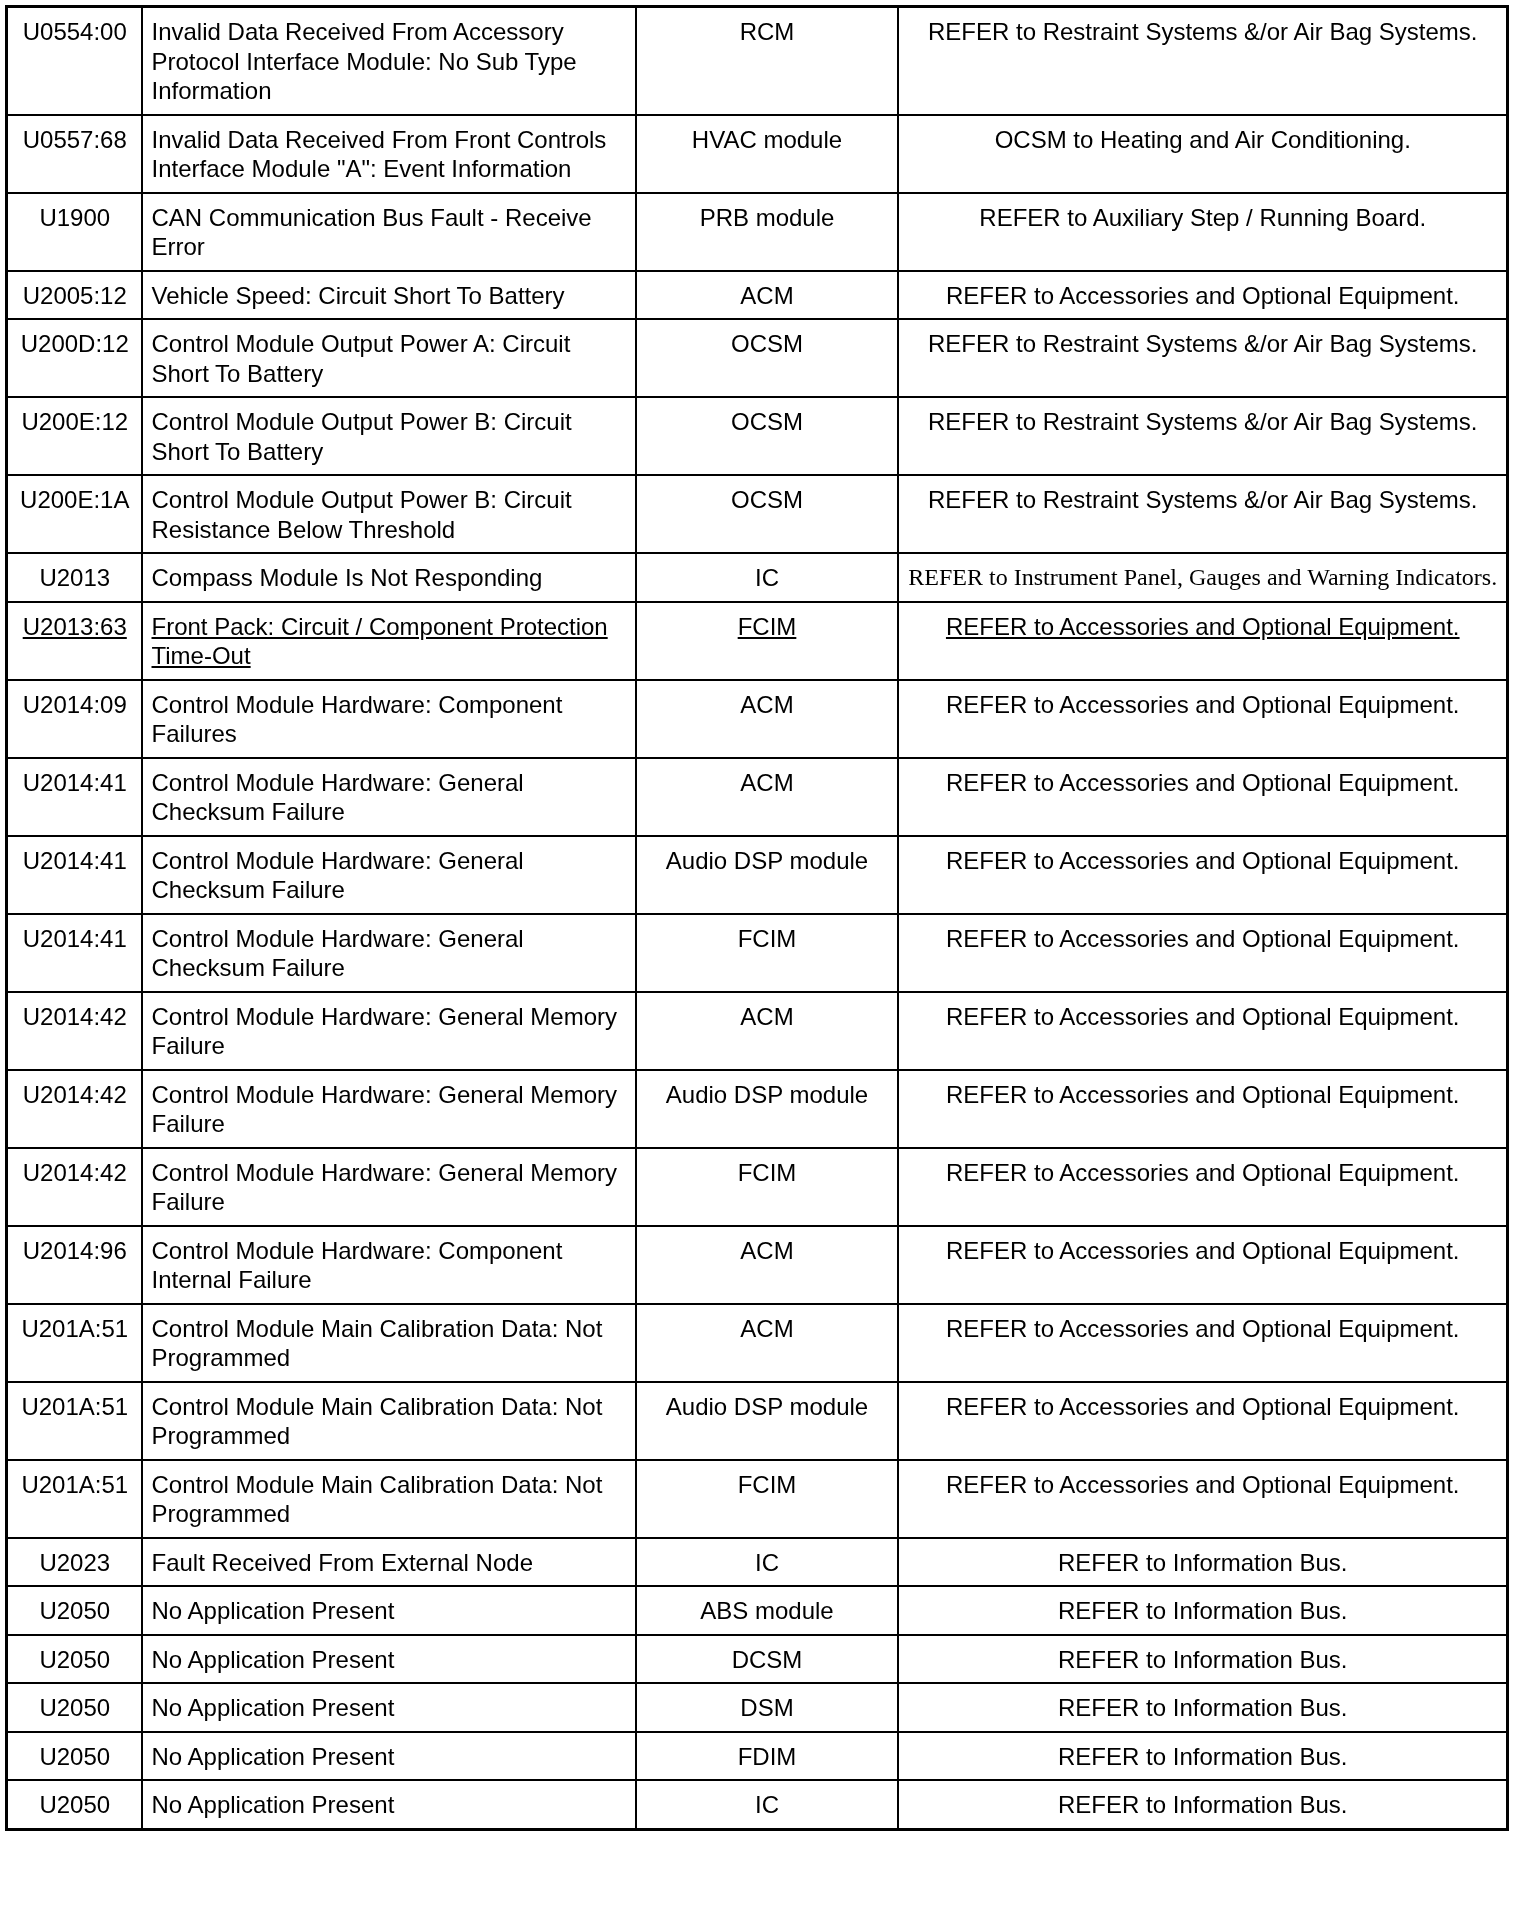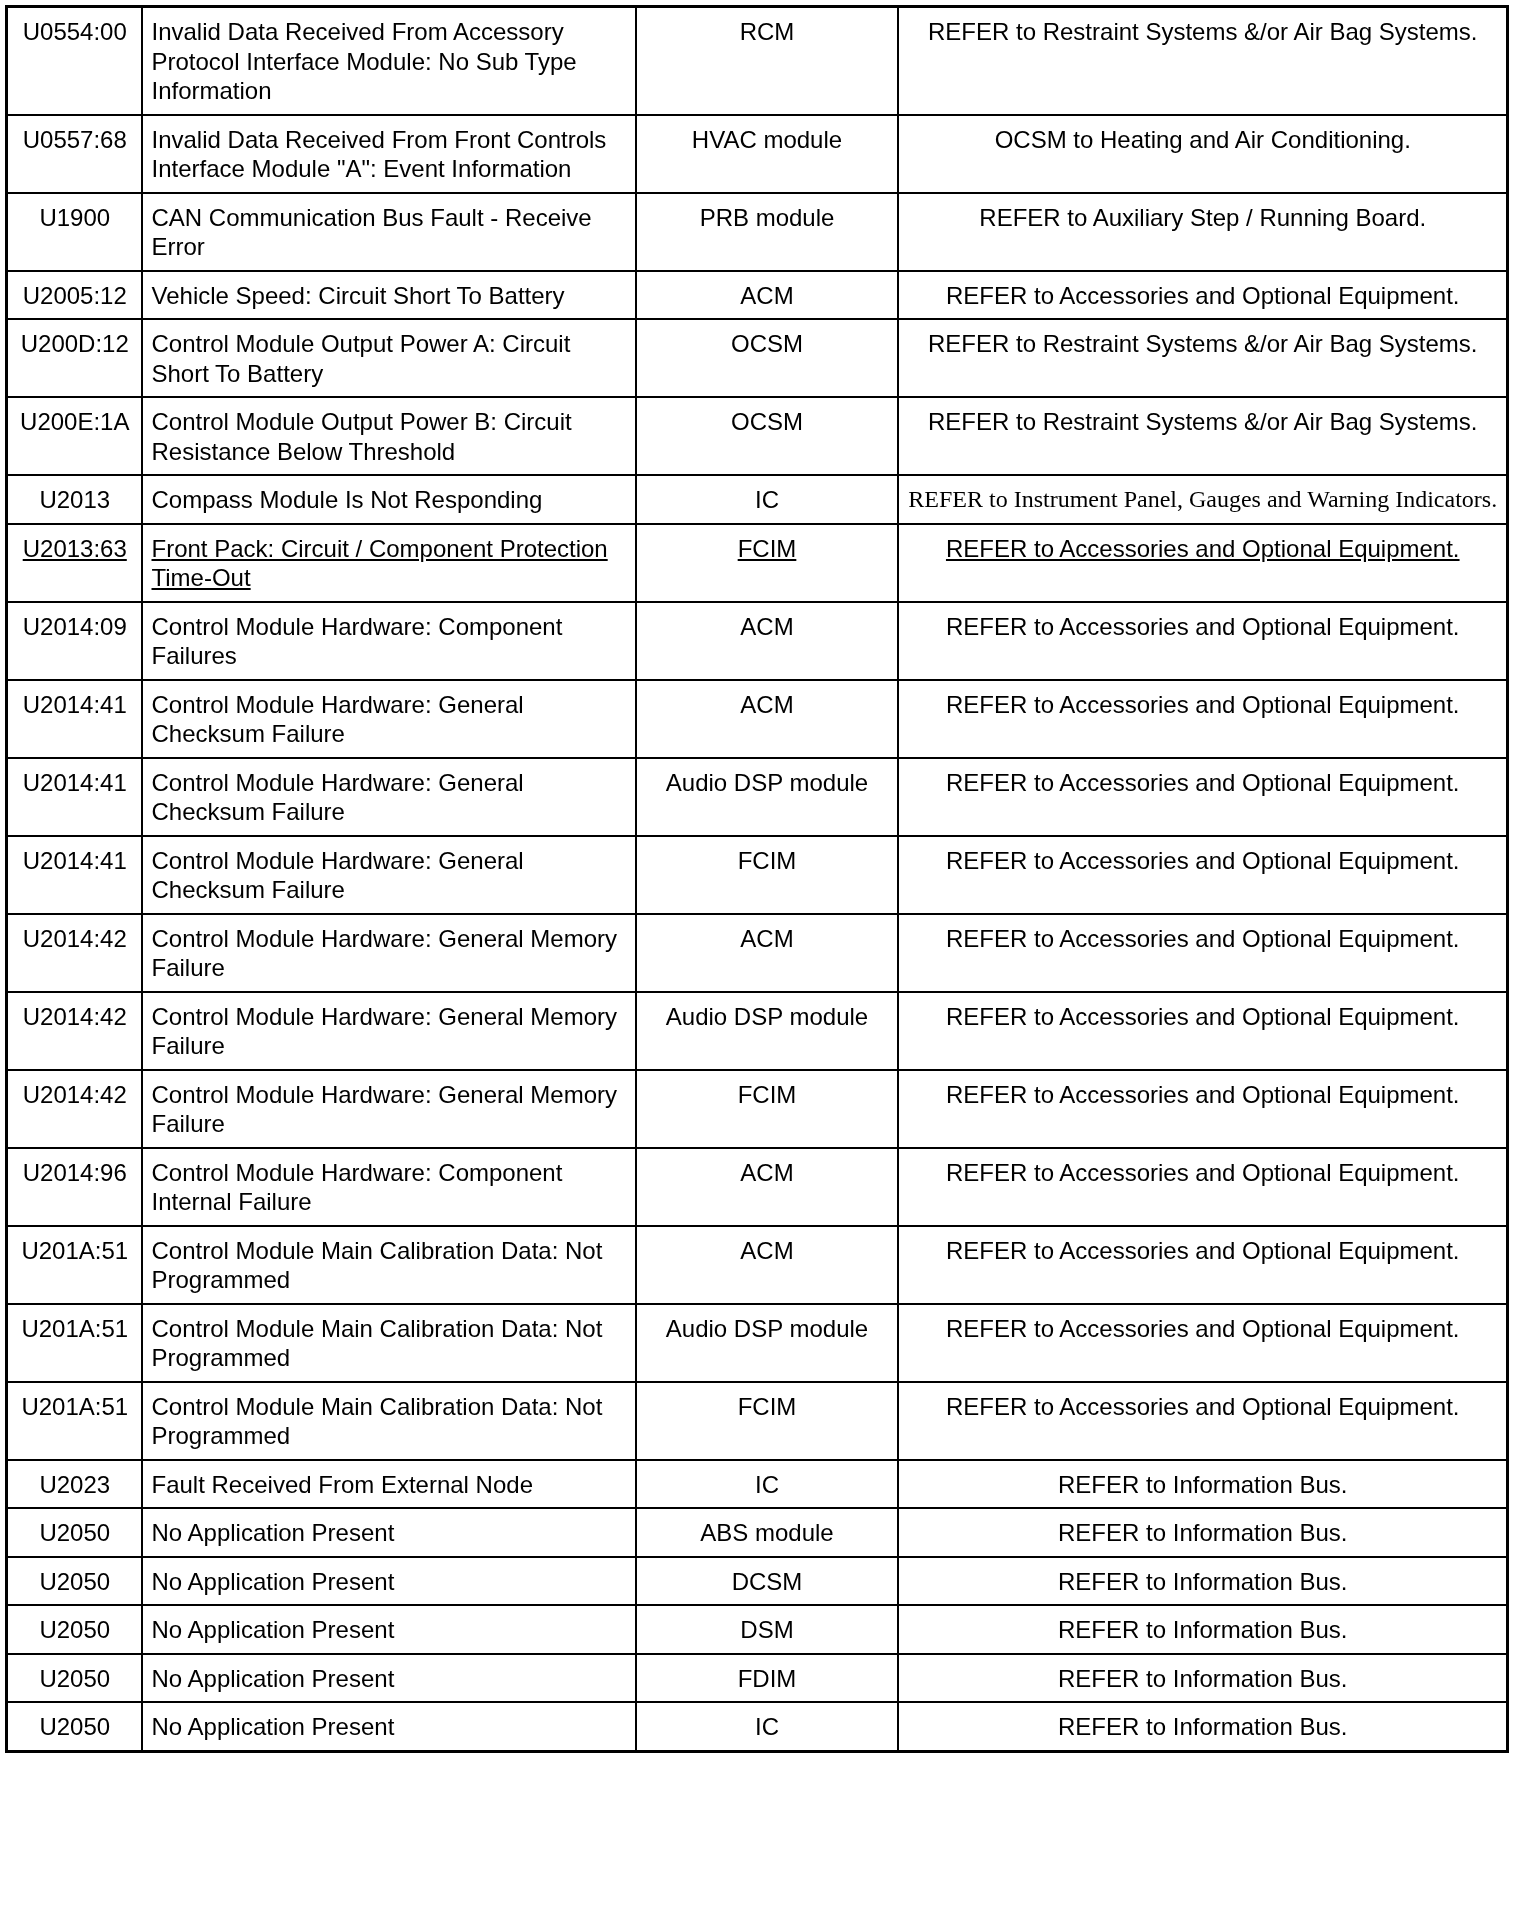--- a/index.html
+++ b/index.html
@@ -62,20 +62,26 @@
         <td class="c-mod">ACM</td>
         <td class="c-act">REFER to Accessories and Optional Equipment.</td>
       </tr>
       <tr style="height: 78px;">
         <td class="c-code">U200D:12</td>
         <td class="c-desc">Control Module Output Power A: Circuit Short To Battery</td>
         <td class="c-mod">OCSM</td>
         <td class="c-act">REFER to Restraint Systems &amp;/or Air Bag Systems.</td>
       </tr>
       <tr style="height: 78px;">
+        <td class="c-code">U200E:12</td>
+        <td class="c-desc">Control Module Output Power B: Circuit Short To Battery</td>
+        <td class="c-mod">OCSM</td>
+        <td class="c-act">REFER to Restraint Systems &amp;/or Air Bag Systems.</td>
+      </tr>
+      <tr style="height: 78px;">
         <td class="c-code">U200E:1A</td>
         <td class="c-desc">Control Module Output Power B: Circuit Resistance Below Threshold</td>
         <td class="c-mod">OCSM</td>
         <td class="c-act">REFER to Restraint Systems &amp;/or Air Bag Systems.</td>
       </tr>
       <tr style="height: 48px;">
         <td class="c-code">U2013</td>
         <td class="c-desc">Compass Module Is Not Responding</td>
         <td class="c-mod">IC</td>
         <td class="c-act tight">REFER to Instrument Panel, Gauges and Warning Indicators.</td>

